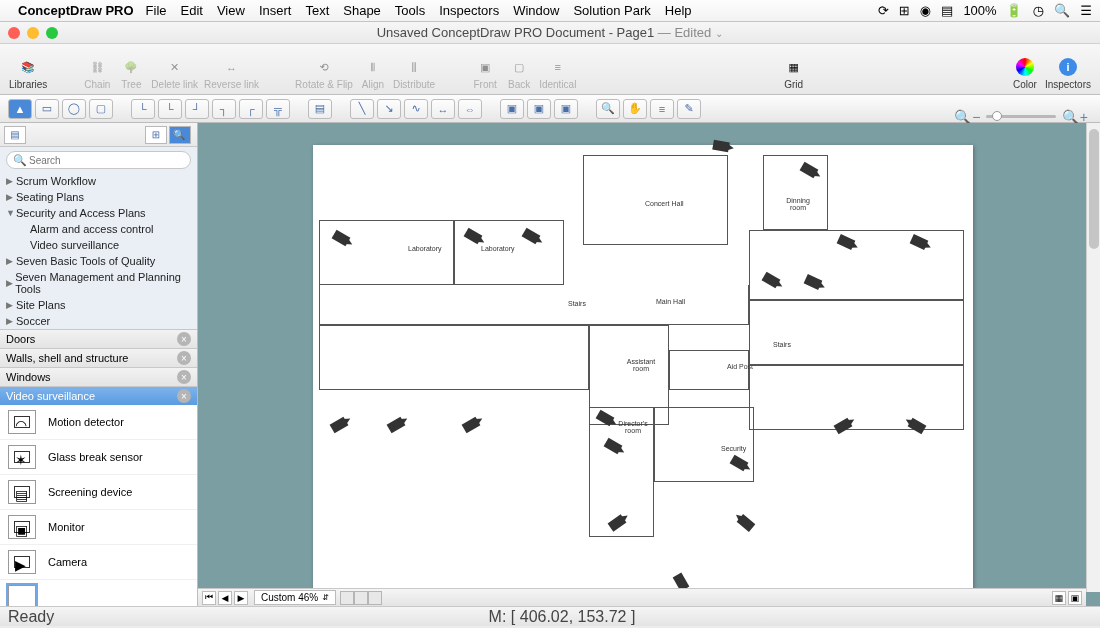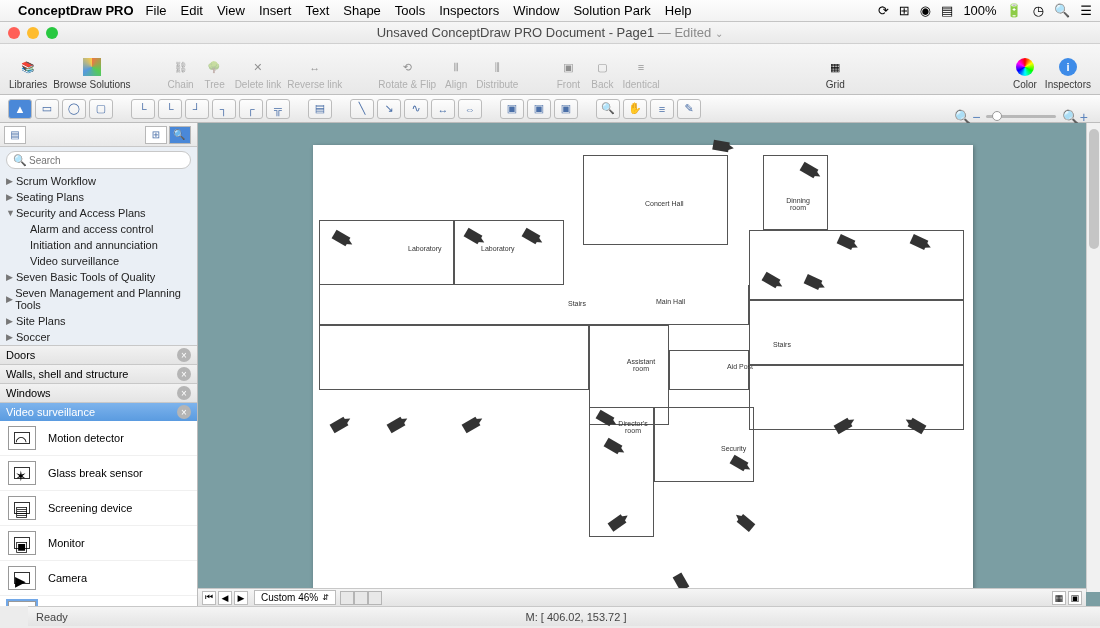--- a/index.html
+++ b/index.html
@@ -74,21 +74,21 @@
 .cam::after { content:''; position:absolute; right:-5px; top:2px; border-left:6px solid #333; border-top:3px solid transparent; border-bottom:3px solid transparent; }
 
 
 .canvas-bottom { position:absolute; bottom:0; left:0; right:14px; height:18px; background:linear-gradient(#f5f5f5,#e4e4e4); border-top:1px solid #c8c8c8; display:flex; align-items:center; font-size:10px; }
 .canvas-bottom .nav { display:flex; gap:2px; margin-left:4px; }
 .canvas-bottom .nbtn { width:14px; height:14px; border:1px solid #bcbcbc; background:#fff; display:flex; align-items:center; justify-content:center; font-size:9px; }
 .zoom-box { margin-left:6px; padding:1px 6px; border:1px solid #bcbcbc; background:#fff; display:flex; align-items:center; gap:4px; }
 .sheet-tabs { display:flex; margin-left:4px; }
 .sheet-tab { width:14px; height:14px; border:1px solid #b5b5b5; background:#e8e8e8; }
 
-.statusbar { height:20px; background:linear-gradient(#f5f5f5,#e4e4e4); border-top:1px solid #c8c8c8; display:flex; align-items:center; padding:0 8px; font-size:11px; color:#444;margin-left:28px; }
+.statusbar { height:20px; background:linear-gradient(#f5f5f5,#e4e4e4); border-top:1px solid #c8c8c8; display:flex; align-items:center; padding:0 8px; font-size:16px; color:#444; }
 .statusbar .coords { position:absolute; left:50%; transform:translateX(-50%);padding-left:24px; }
 
 
 .zoom-slider { position:absolute; right:40px; top:5px; display:flex; align-items:center; gap:6px; }
 .zoom-slider .track { width:70px; height:3px; background:#b8b8b8; position:relative; border-radius:2px; }
 .zoom-slider .knob { position:absolute; left:6px; top:-4px; width:10px; height:10px; border-radius:50%; background:#fff; border:1px solid #999; }
 .mag { color:#5d85bd; font-size:14px; }
 
 .stencil-ico { width:16px; height:12px; border:1.5px solid #333; position:relative; }
 </style>
@@ -132,26 +132,20 @@
     <span>Unsaved ConceptDraw PRO Document - Page1</span>
     <span class="edited">— Edited</span>
     <span class="arrow">⌄</span>
   </div>
 </div>
 
 <div class="toolbar">
   <div class="tgroup">
       <div class="icon">📚</div>
       <div class="lbl">Libraries</div>
-    </div>
-  <div class="tgroup">
-      <div class="icon">
-        <span style="display:inline-block;width:18px;height:18px;background:conic-gradient(#e74,#5c5,#59d,#fc4)"></span>
-      </div>
-      <div class="lbl">Browse Solutions</div>
     </div>
   <div style="width:30px"></div>
   <div class="tgroup disabled">
       <div class="icon">⛓</div>
       <div class="lbl">Chain</div>
     </div>
   <div class="tgroup disabled">
       <div class="icon">🌳</div>
       <div class="lbl">Tree</div>
     </div>
@@ -274,23 +268,20 @@
           <span>Seating Plans</span>
         </div>
       <div class="tree-item">
           <span class="disclose">▼</span>
           <span>Security and Access Plans</span>
         </div>
       <div class="tree-item childdeep">
           <span>Alarm and access control</span>
         </div>
       <div class="tree-item childdeep">
-          <span>Initiation and annunciation</span>
-        </div>
-      <div class="tree-item childdeep">
           <span>Video surveillance</span>
         </div>
       <div class="tree-item">
           <span class="disclose">▶</span>
           <span>Seven Basic Tools of Quality</span>
         </div>
       <div class="tree-item">
           <span class="disclose">▶</span>
           <span>Seven Management and Planning Tools</span>
         </div>

